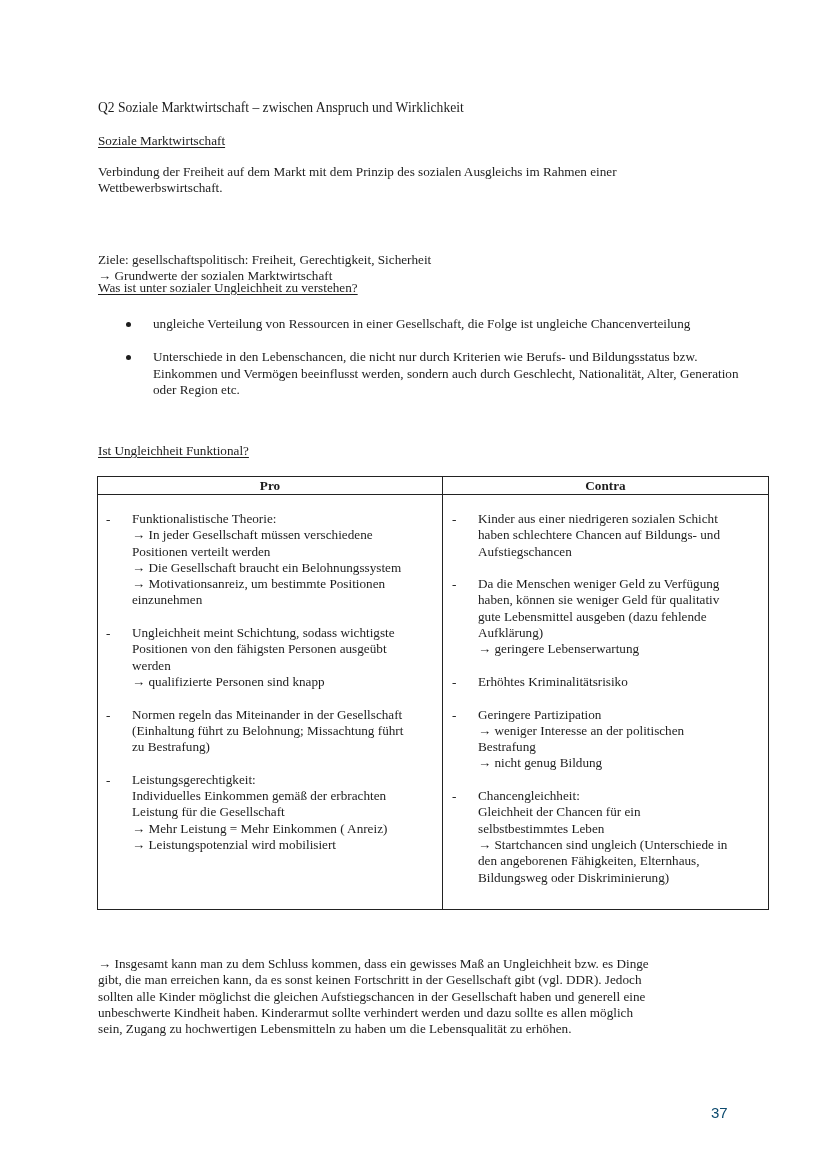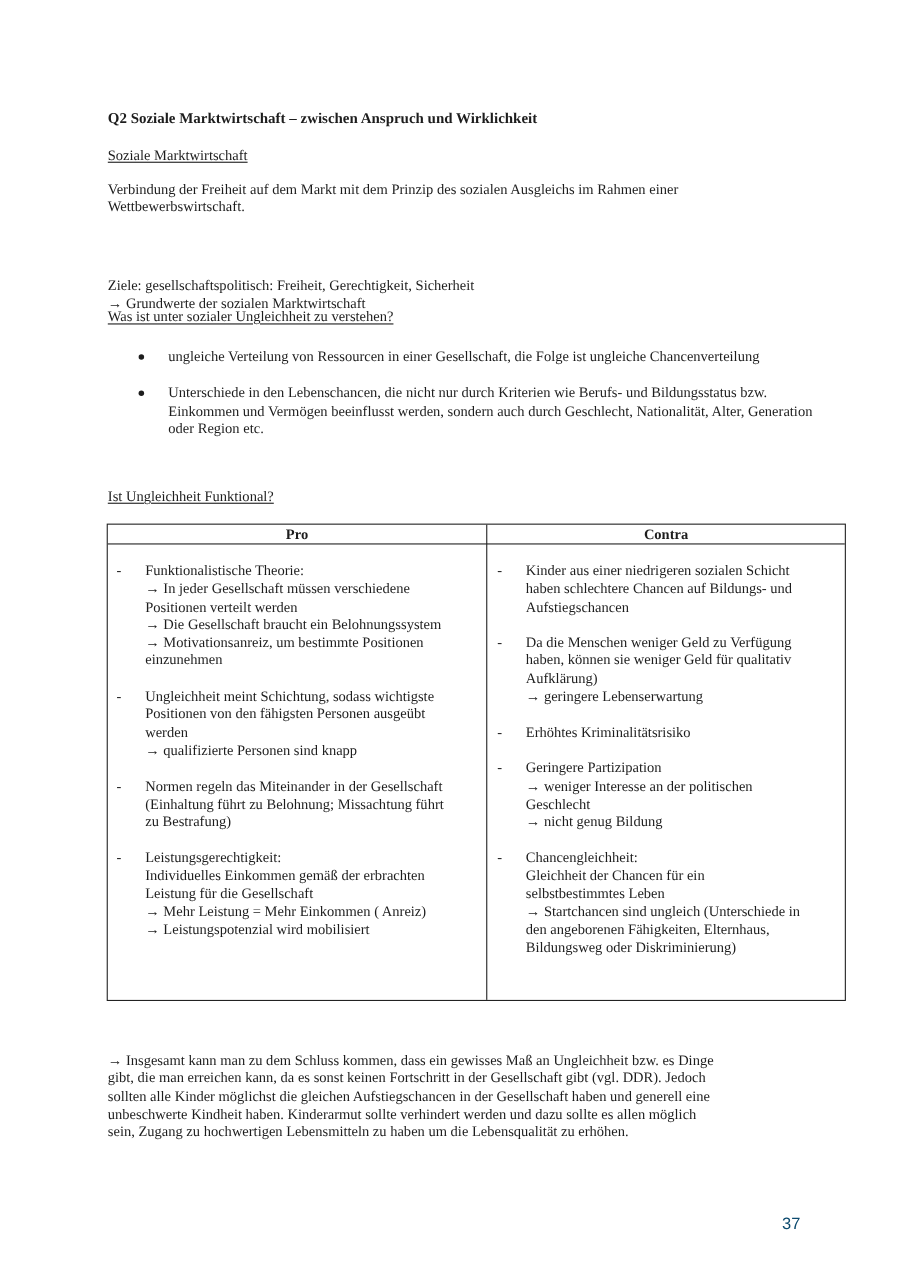--- a/index.html
+++ b/index.html
@@ -11,21 +11,21 @@
       overflow: hidden;
       font-family: "Liberation Serif", "DejaVu Serif", serif;
       color: #1d1d1d;
       font-size: 13.2px;
       line-height: 16.3px;
     }
     .page { position: absolute; left: 0; top: 0; width: 828px; height: 1171px; }
     .abs { position: absolute; }
     .title {
       left: 98px; top: 100px;
-      font-weight: bold;
+      font-weight: normal;
       font-size: 13.6px;
       white-space: nowrap;
     }
     .u { text-decoration: underline; text-underline-offset: 2px; }
     .sub1 { left: 98px; top: 133px; text-decoration: underline; }
     .p1 { left: 98px; top: 164px; width: 640px; }
     .p2 { left: 98px; top: 214px; width: 640px; margin-top: 38px; }
     .sub2 { left: 98px; top: 280px; }
     .bullets { left: 120px; top: 312px; width: 640px; margin: 4px; padding: 0; list-style: none; }
     .bullets li { position: relative; padding-left: 29px; margin-bottom: 17px; }
@@ -140,32 +140,33 @@
         <li class="pc-item">
           <span class="dash">-</span>
           <span class="pc-line">Kinder aus einer niedrigeren sozialen Schicht</span>
           <span class="pc-line">haben schlechtere Chancen auf Bildungs- und</span>
           <span class="pc-line">Aufstiegschancen</span>
         </li>
         <li class="pc-item">
           <span class="dash">-</span>
           <span class="pc-line">Da die Menschen weniger Geld zu Verfügung</span>
           <span class="pc-line">haben, können sie weniger Geld für qualitativ</span>
+          <span class="pc-line">gute Lebensmittel ausgeben (dazu fehlende</span>
           <span class="pc-line">Aufklärung)</span>
           <span class="pc-line">→ geringere Lebenserwartung</span>
         </li>
         <li class="pc-item">
           <span class="dash">-</span>
           <span class="pc-line">Erhöhtes Kriminalitätsrisiko</span>
         </li>
         <li class="pc-item">
           <span class="dash">-</span>
           <span class="pc-line">Geringere Partizipation</span>
           <span class="pc-line">→ weniger Interesse an der politischen</span>
-          <span class="pc-line">Geschlecht</span>
+          <span class="pc-line">Bestrafung</span>
           <span class="pc-line">→ nicht genug Bildung</span>
         </li>
         <li class="pc-item">
           <span class="dash">-</span>
           <span class="pc-line">Chancengleichheit:</span>
           <span class="pc-line">Gleichheit der Chancen für ein</span>
           <span class="pc-line">selbstbestimmtes Leben</span>
           <span class="pc-line">→ Startchancen sind ungleich (Unterschiede in</span>
           <span class="pc-line">den angeborenen Fähigkeiten, Elternhaus,</span>
           <span class="pc-line">Bildungsweg oder Diskriminierung)</span>

